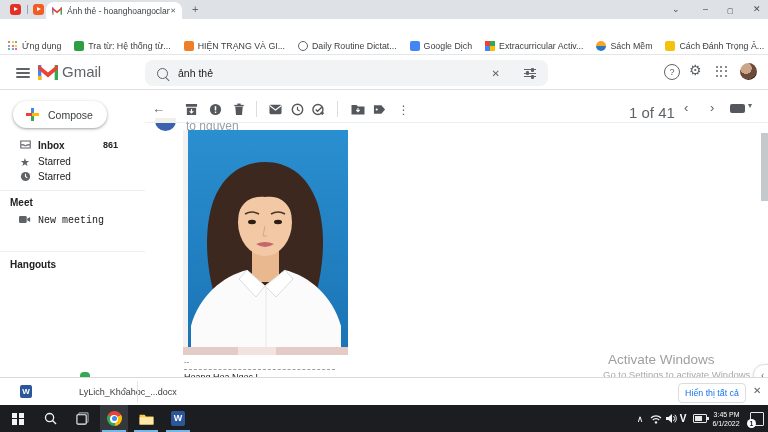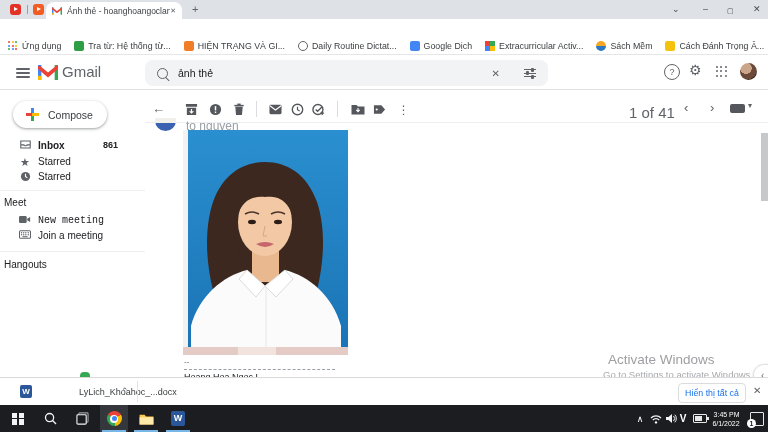--- a/index.html
+++ b/index.html
@@ -51,21 +51,21 @@
   .composetxt{font-size:10.5px;color:#3c4043;font-weight:500;margin-left:9px;}
   .gplus{width:13px;height:13px;position:relative;margin-left:13px;}
   .gplus i{position:absolute;}
   .gplus i:nth-child(1){left:5px;top:0;width:3px;height:7px;background:#4285f4}
   .gplus i:nth-child(2){left:5px;top:6px;width:3px;height:7px;background:#34a853}
   .gplus i:nth-child(3){left:0;top:5px;width:7px;height:3px;background:#ea4335}
   .gplus i:nth-child(4){left:6px;top:5px;width:7px;height:3px;background:#fbbc04}
   .srow{left:0;width:140px;height:15px;display:flex;}
   .srow .sic{width:12px;margin-left:19px;display:flex;justify-content:center;}
   .srow .slbl{font-size:10px;color:#202124;margin-left:7px;}
-  .shead{left:4px;font-size:10px;font-weight:normal;color:#202124;}
+  .shead{left:10px;font-size:10px;font-weight:bold;color:#202124;}
   .sdiv{left:0;width:145px;height:1px;background:#eceff1;}
   
   .tico{top:102px;width:15px;height:15px;display:flex;align-items:center;justify-content:center;}
   .tsep{top:101px;width:1px;height:16px;background:#dadce0;}
   .pag{font-size:15px;color:#5f6368;}
   .chev{font-size:13px;color:#5f6368;line-height:14px;}
   
   .mailline{font-size:12px;color:#9aa0a6;}
   .sig{font-size:8px;color:#5f6368;}
   .dashline{border-top:1px dashed #9aa0a6;width:151px;height:0;}
@@ -280,37 +280,20 @@
   <div class="abs sdiv" style="top:190px;"></div>
   <div class="abs shead" style="top:197px;">Meet</div>
   <div class="abs srow" style="top:215px;font-family:Liberation Mono, monospace;">
     <span class="sic">
         <svg width="12" height="9" viewBox="0 0 14 10">
           <rect x="0" y="1" width="9" height="8" rx="1.5" fill="#5f6368"></rect>
           <path d="M9.5,4 L13,2 V8 L9.5,6 Z" fill="#5f6368"></path>
         </svg>
       </span>
     <span class="slbl">New meeting</span>
-  </div>
-  <div class="abs srow" style="top:230px;">
-    <span class="sic">
-        <svg width="12" height="9" viewBox="0 0 14 10">
-          <rect x="0.6" y="0.6" width="12.8" height="8.8" rx="1.2" fill="none" stroke="#5f6368" stroke-width="1.2"></rect>
-          <circle cx="3" cy="3" r="0.8" fill="#5f6368"></circle>
-          <circle cx="5.5" cy="3" r="0.8" fill="#5f6368"></circle>
-          <circle cx="8" cy="3" r="0.8" fill="#5f6368"></circle>
-          <circle cx="10.8" cy="3" r="0.8" fill="#5f6368"></circle>
-          <circle cx="3" cy="5.3" r="0.8" fill="#5f6368"></circle>
-          <circle cx="5.5" cy="5.3" r="0.8" fill="#5f6368"></circle>
-          <circle cx="8" cy="5.3" r="0.8" fill="#5f6368"></circle>
-          <circle cx="10.8" cy="5.3" r="0.8" fill="#5f6368"></circle>
-          <rect x="4" y="7" width="6" height="1.2" fill="#5f6368"></rect>
-        </svg>
-      </span>
-    <span class="slbl">Join a meeting</span>
   </div>
   <div class="abs sdiv" style="top:251px;"></div>
   <div class="abs shead" style="top:259px;">Hangouts</div>
 
   <div class="abs ic" style="left:152px;top:101px;font-size:13px;">←</div>
   <div class="abs tico" style="left:184px;">
       <svg width="13" height="13" viewBox="0 0 14 14">
         <path d="M1,1 h12 v3 h-12 Z M2,5 h10 v8 h-10 Z" fill="#54575c"></path>
         <path d="M7,6.5 v4 M5,8.8 L7,10.8 L9,8.8" stroke="#fff" stroke-width="1.2" fill="none"></path>
       </svg>

